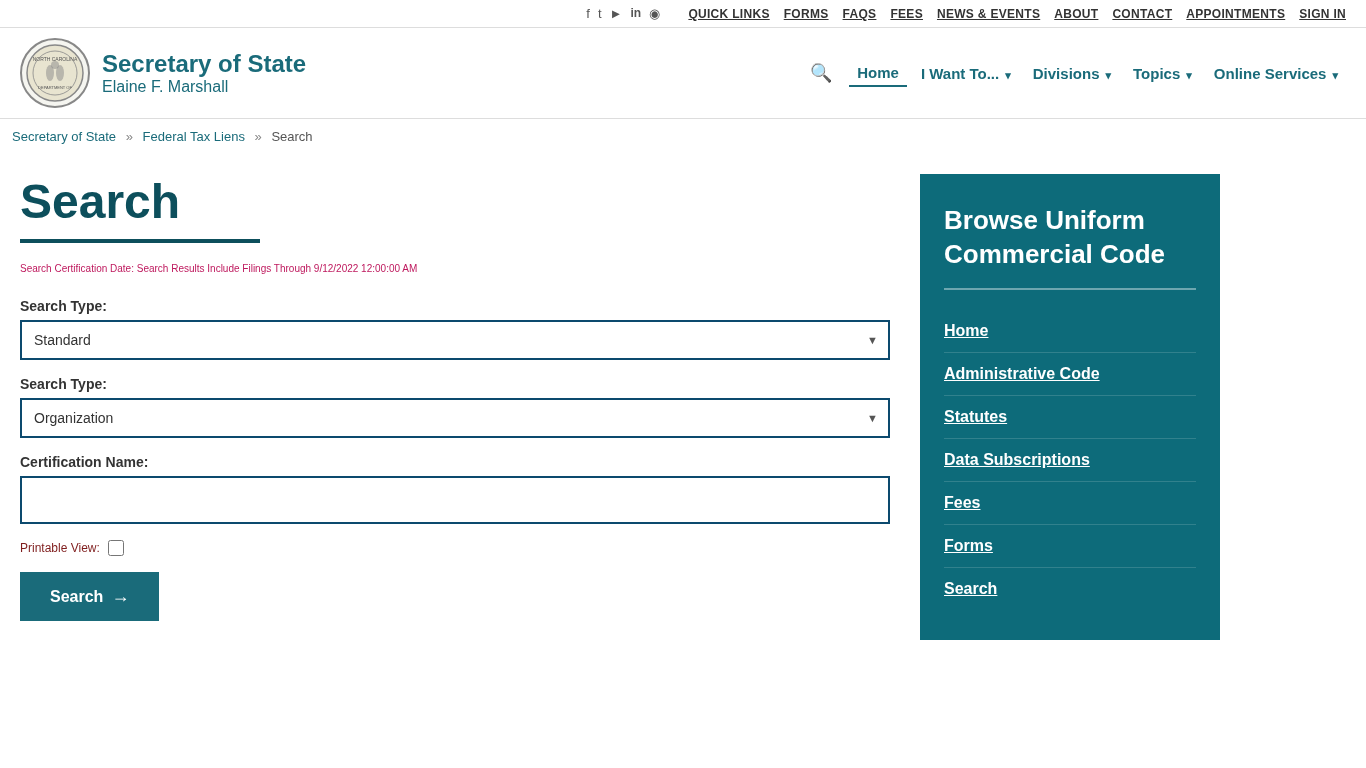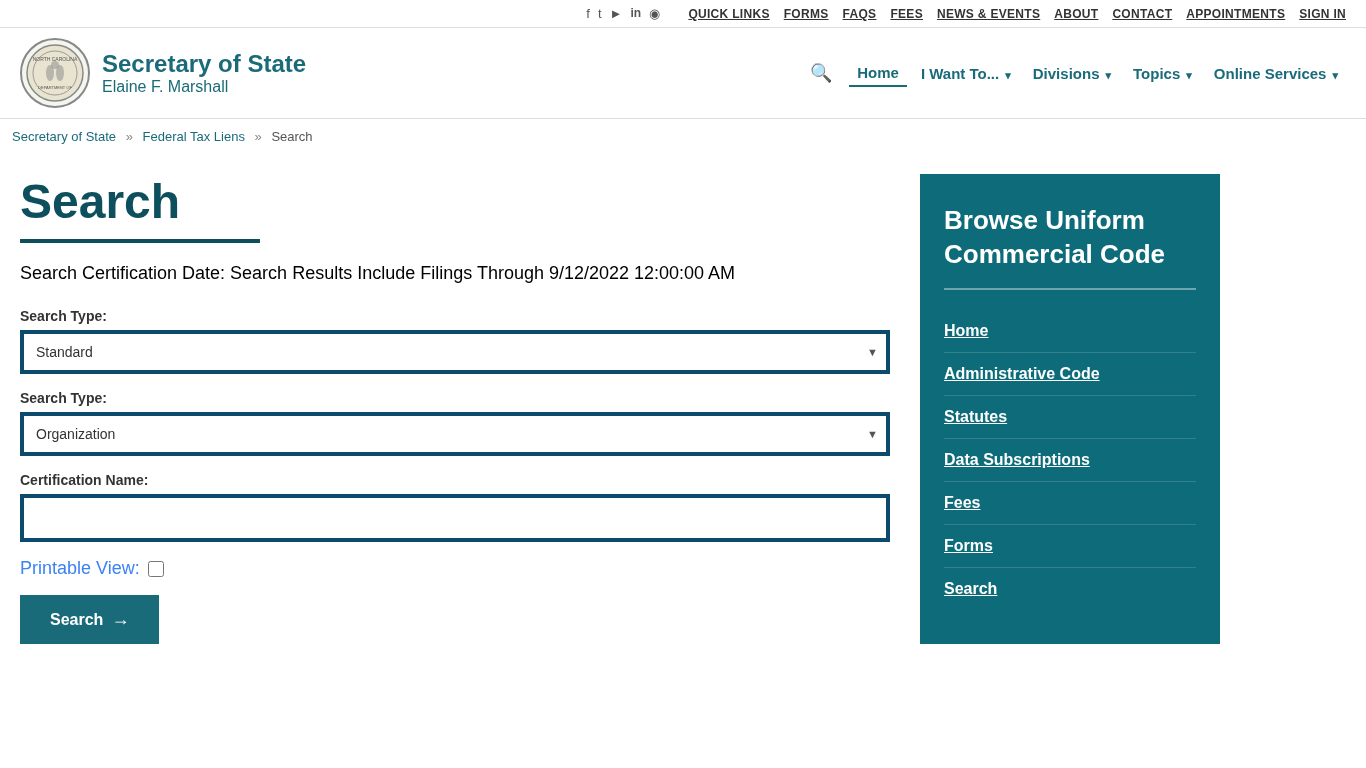--- a/index.html
+++ b/index.html
@@ -146,41 +146,41 @@
       color: #0d4f5c;
       margin-bottom: 10px;
     }
     .content .title-underline {
       height: 4px;
       background: #0d4f5c;
       width: 240px;
       margin-bottom: 20px;
     }
     .content .cert-date {
-      font-size: 18px;
-      color: #000000;
+      font-size: 10px;
+      color: #be185d;
       margin-bottom: 24px;
     }
 
     
     .form-group {
       margin-bottom: 16px;
     }
     .form-group label {
       display: block;
       font-size: 14px;
       font-weight: bold;
       color: #333;
       margin-bottom: 6px;
     }
     .form-group select,
     .form-group input[type="text"] {
       width: 100%;
       padding: 10px 12px;
-      border: 4px solid #0c4a6e;
+      border: 2px solid #0c4a6e;
       font-size: 14px;
       color: #333;
       background: #fff;
       appearance: none;
       -webkit-appearance: none;
     }
     .form-group .select-wrapper {
       position: relative;
     }
     .form-group .select-wrapper::after {
@@ -197,22 +197,22 @@
       height: 48px;
     }
 
     .printable-row {
       display: flex;
       align-items: center;
       gap: 8px;
       margin-bottom: 16px;
     }
     .printable-row label {
-      font-size: 18px;
-      color: #3b82f6;
+      font-size: 12px;
+      color: #7f1d1d;
     }
     .printable-row input[type="checkbox"] {
       width: 16px;
       height: 16px;
       cursor: pointer;
     }
 
     .search-btn {
       background: #1a6b7a;
       color: #fff;

